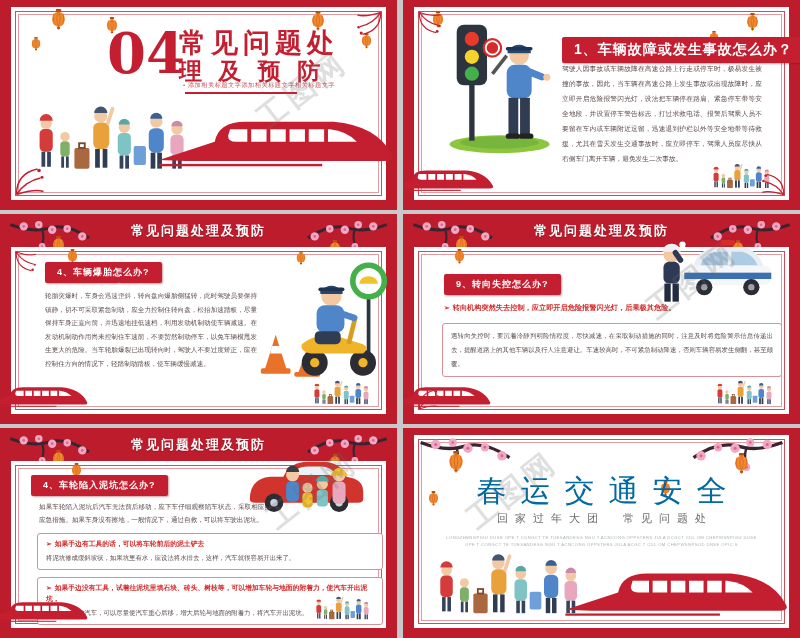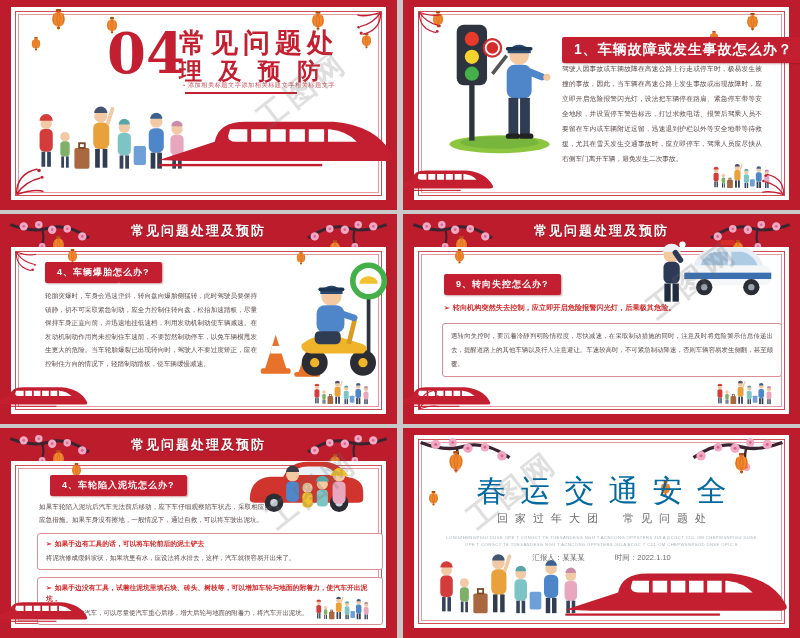--- a/index.html
+++ b/index.html
@@ -383,21 +383,21 @@
       </svg>
     <svg class="ico" style="right:56px;top:26px;width:12px;height:17px">
         <use href="#sym-lantern"></use>
       </svg>
     <div class="panel withband">
       <div class="fr1"></div>
         <div class="fr2"></div>
       <svg class="ico" style="left:60px;top:2px;width:11px;height:15px">
           <use href="#sym-lantern"></use>
         </svg>
-      <div class="titlepill" style="left:39px;top:14px">4、车轮陷入泥坑怎么办?</div>
+      <div class="titlepill" style="left:20px;top:14px">4、车轮陷入泥坑怎么办?</div>
       <div class="bodytxt" style="left:28px;top:40px;width:232px;line-height:1.9">如果车轮陷入泥坑后汽车无法前后移动，应下车仔细观察陷车状态，采取相应的应急措施。如果车身没有擦地，一般情况下，通过自救，可以将车驶出泥坑。</div>
       <div class="redbox" style="left:26px;top:72px;width:328px">
         <div class="boxtitle"><span class="arrow">➢</span><span>如果手边有工具的话，可以将车轮前后的泥土铲去</span></div>
         <div class="boxbody">将泥坑修成缓斜坡状，如果坑里有水，应设法将水排去，这样，汽车就很容易开出来了。</div>
       </div>
       <div class="redbox" style="left:26px;top:116px;width:328px">
         <div class="boxtitle"><span class="arrow">➢</span><span>如果手边没有工具，试着往泥坑里填石块、砖头、树枝等，可以增加车轮与地面的附着力，使汽车开出泥坑，</span></div>
         <div class="boxbody">对前置后驱的汽车，可以尽量使汽车重心后移，增大后轮与地面的附着力，将汽车开出泥坑。</div>
       </div>
       <svg class="ico" style="right:16px;top:-14px;width:126px;height:79px">
@@ -431,24 +431,20 @@
       <svg class="ico" style="left:14px;top:56px;width:11px;height:15px">
           <use href="#sym-lantern"></use>
         </svg>
       <svg class="ico" style="right:118px;top:46px;width:11px;height:15px">
           <use href="#sym-lantern"></use>
         </svg>
       <div class="t6">春运交通安全</div>
       <div class="st6">回家过年大团　常见问题处</div>
       <div class="sp6" style="top:100px">LONGZHENGPIGU DUSE OPE T CONGCT TE TUESANDESG NGU T ACNCONG OPPSTERS JULA DCGCT CDL OM CHEPWSNPIGU DUSE</div>
       <div class="sp6" style="top:107px">OPE T CONGCT TE TUESANDESG NGU T ACNCONG OPPSTERS JULA ACGC T CDL OM CHEPWSNPSOD DNSE OPIC S</div>
-      <div class="pr6">
-        <span>汇报人：某某某</span>
-        <span>时间：2022.1.10</span>
-      </div>
       <svg class="ico" style="left:20px;bottom:5px;width:152px;height:76px">
           <use href="#sym-people"></use>
         </svg>
       <svg class="ico train" style="right:-4px;bottom:10px;width:228px;height:60px">
           <use href="#sym-train"></use>
         </svg>
     </div>
   </section>
 
   <span class="wm" style="left:250px;top:70px">工图网</span>

